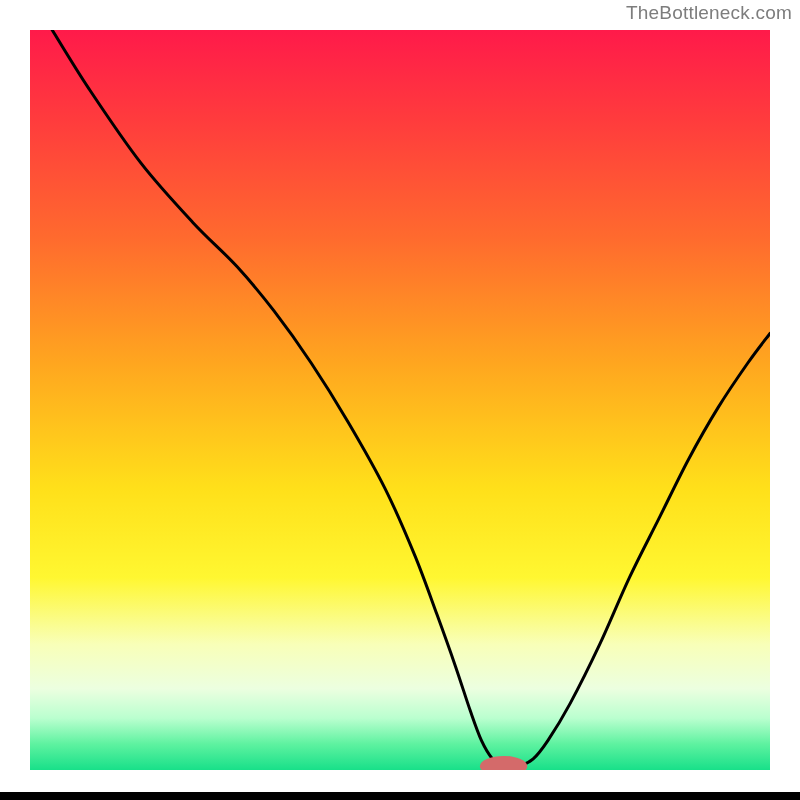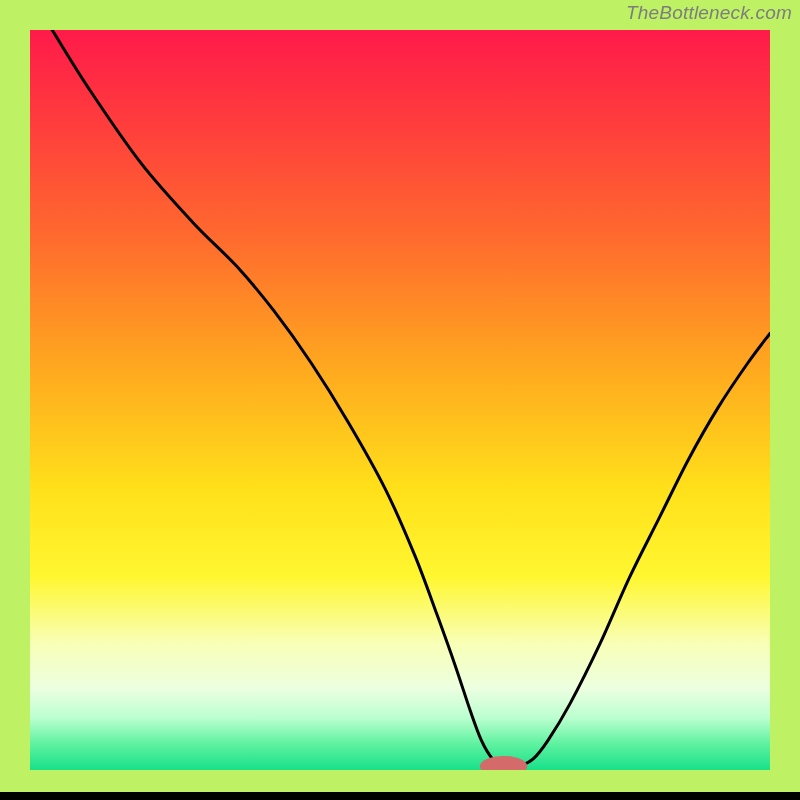--- a/index.html
+++ b/index.html
@@ -8,22 +8,21 @@
     width: 800px;
     height: 800px;
     background: #000;
     overflow: hidden;
     font-family: Arial, Helvetica, sans-serif;
   }
   .frame {
     position: relative;
     width: 800px;
     height: 792px;
-    background: #bef264;
-    font-style: italic;
+    background: #ffffff;
   }
   .watermark {
     position: absolute;
     top: 2px;
     right: 8px;
     color: #7d7d7d;
     font-size: 19px;
     font-weight: 500;
     letter-spacing: 0.2px;
     z-index: 10;

